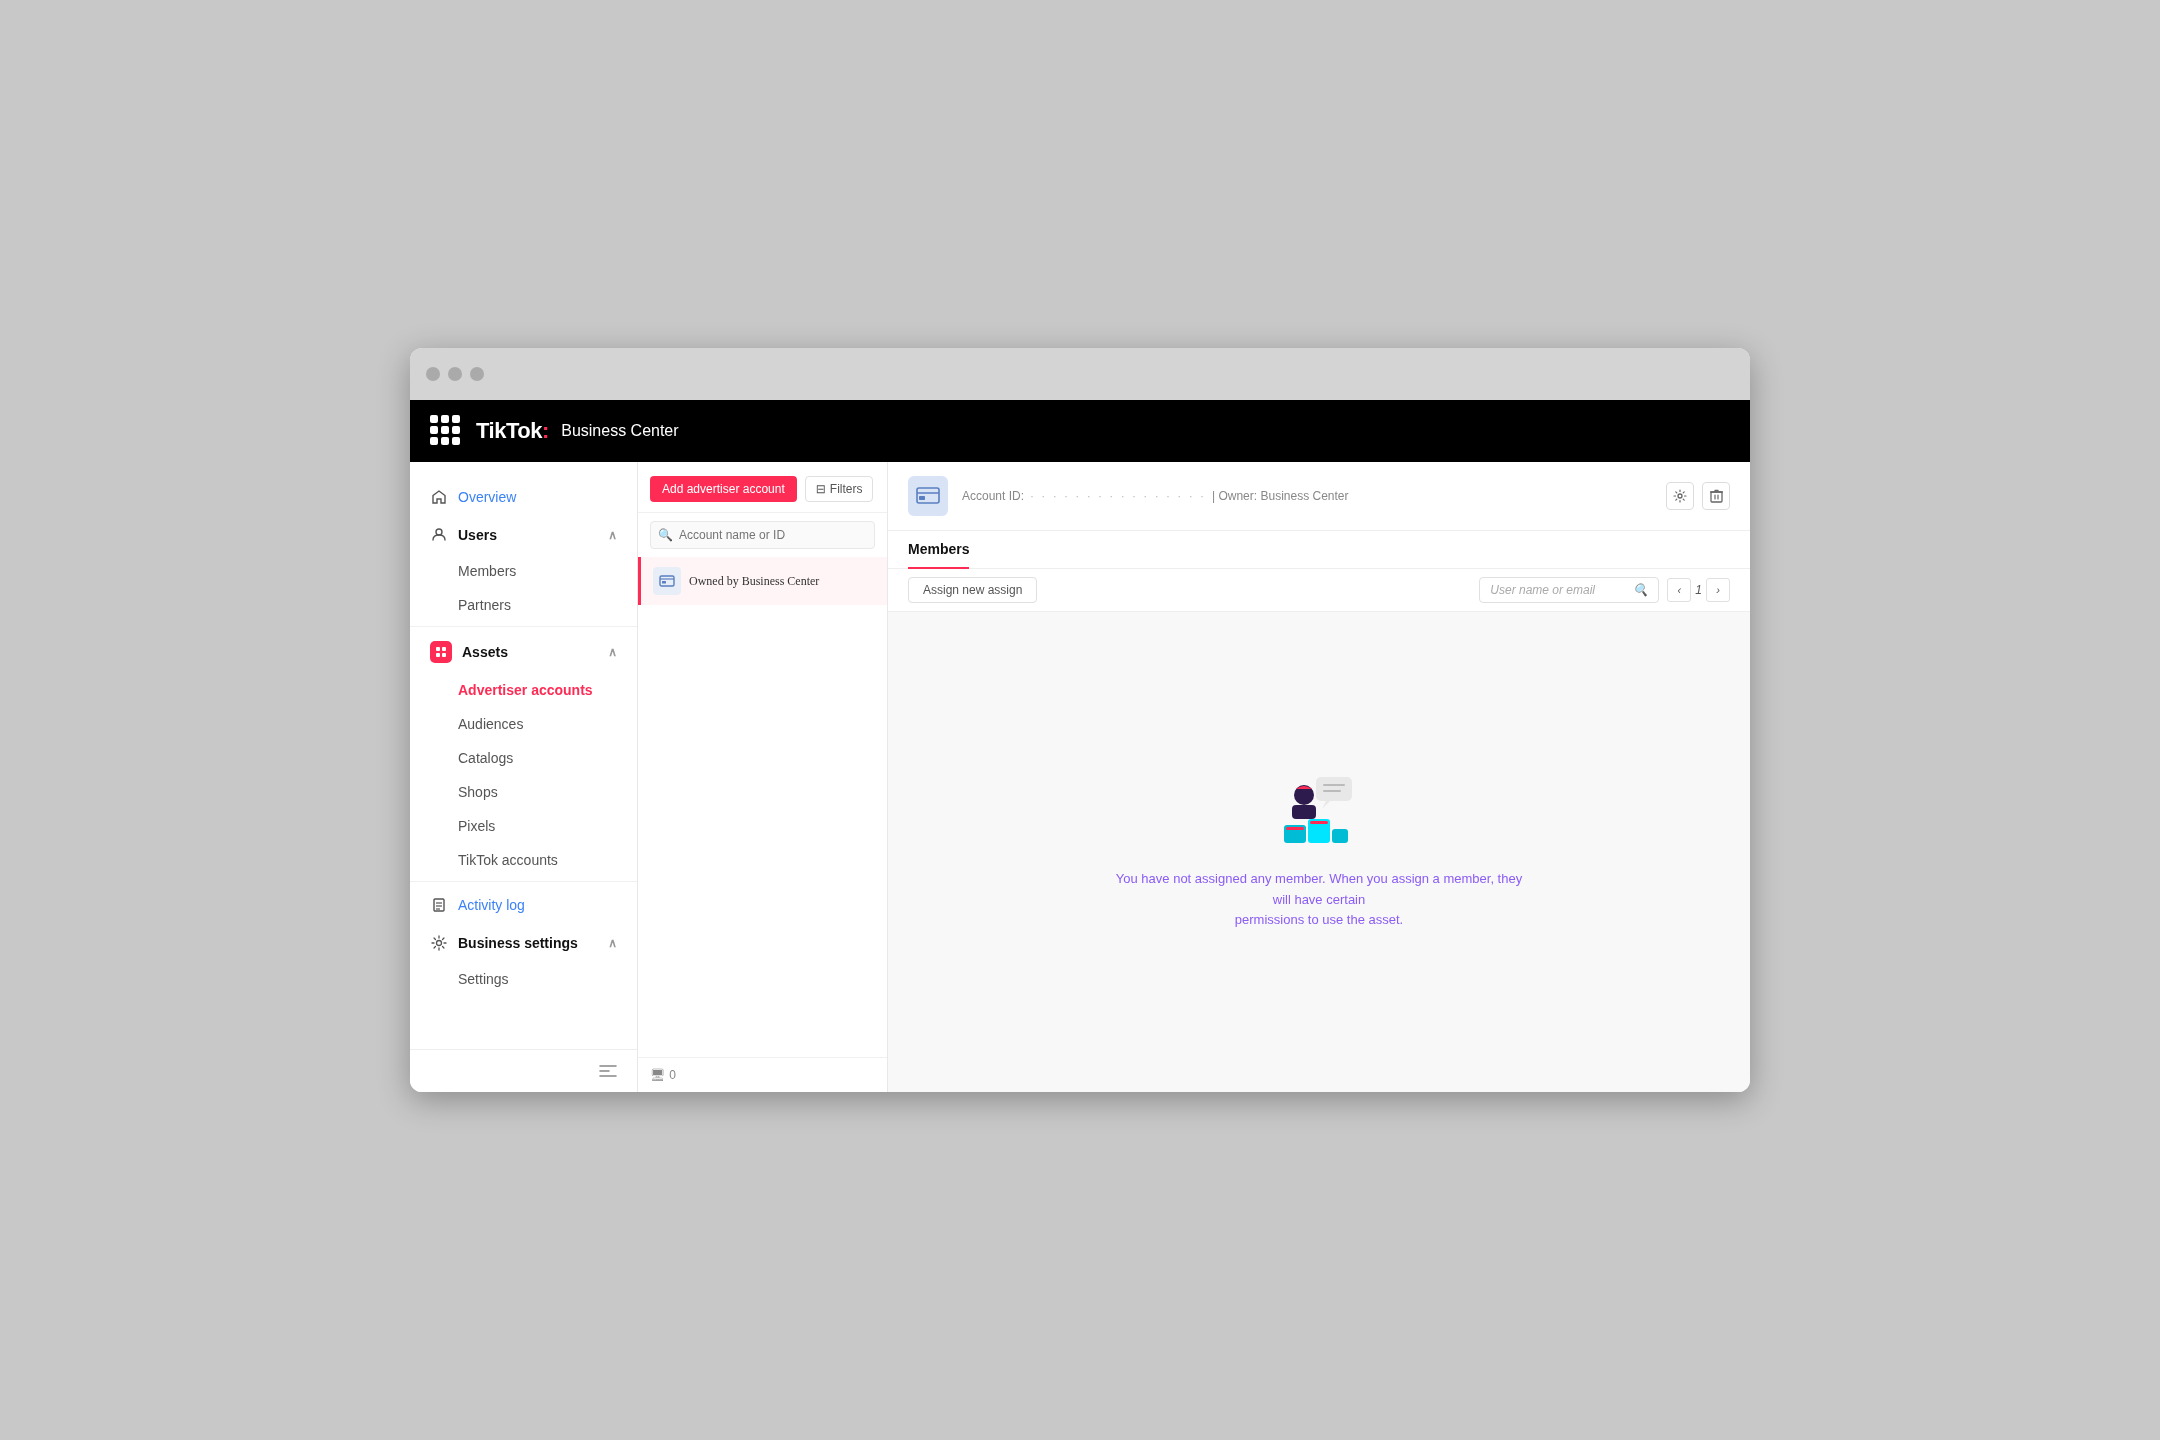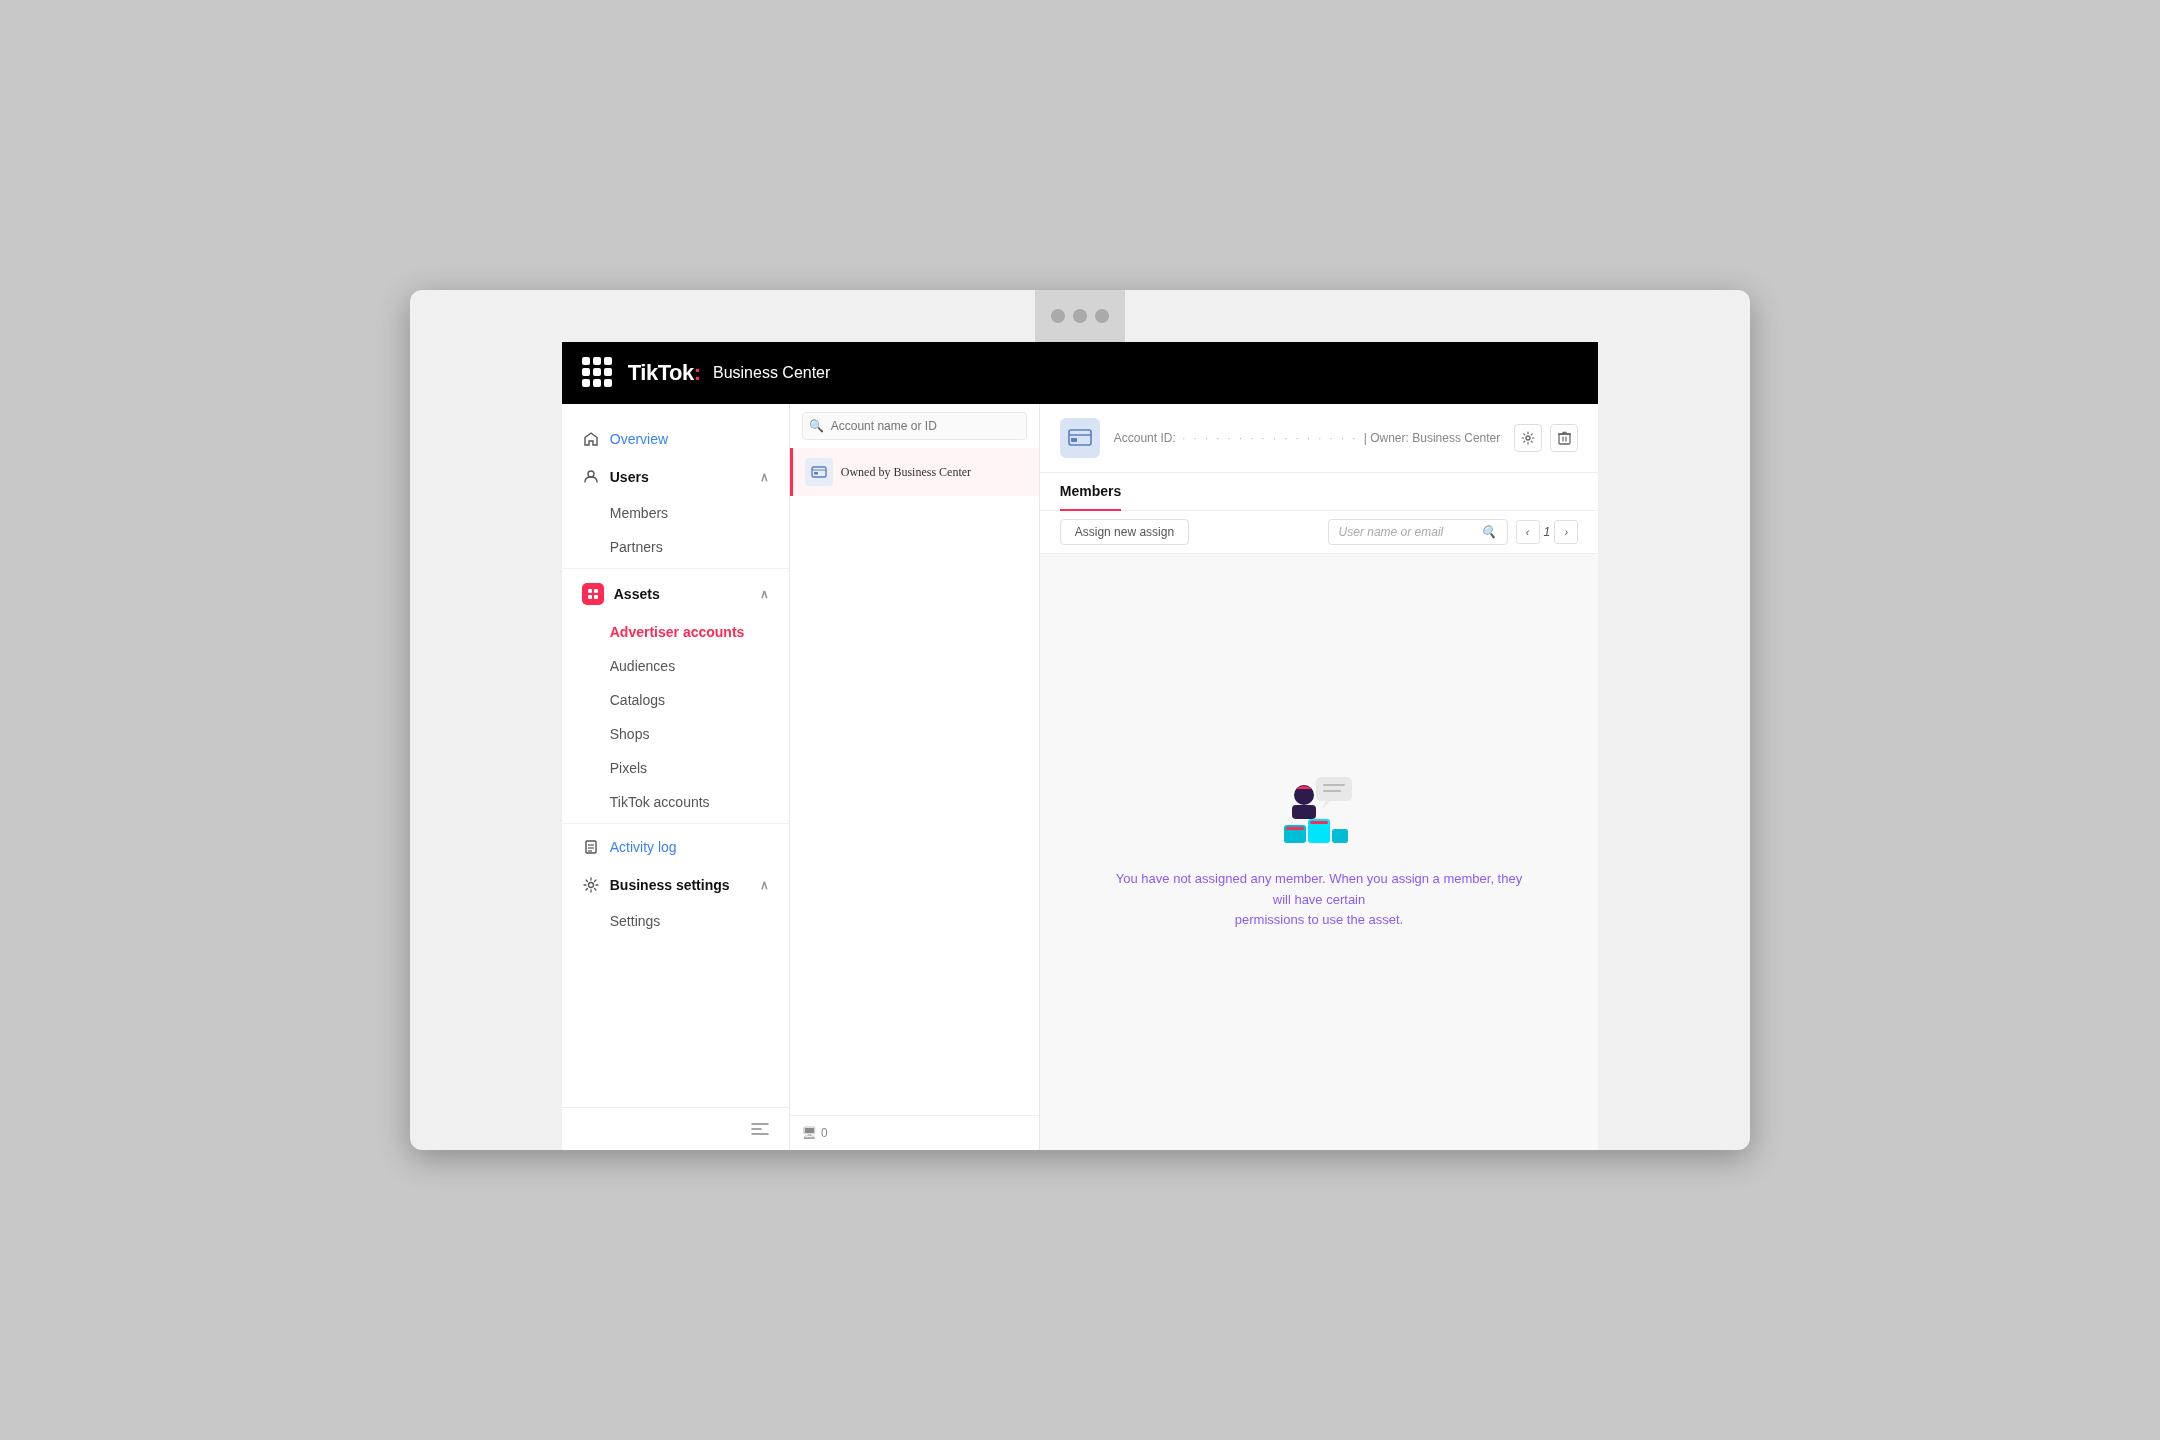--- a/index.html
+++ b/index.html
@@ -6,28 +6,27 @@
     body {
       background: #c8c8c8;
       display: flex;
       align-items: center;
       justify-content: center;
       min-height: 100vh;
       font-family: -apple-system, BlinkMacSystemFont, 'Segoe UI', sans-serif;
     }
     .browser-window {
       width: 1340px;
-      height: 860px;
+      height: 744px;
       background: #f0f0f0;
       border-radius: 12px;
       box-shadow: 0 8px 32px rgba(0,0,0,0.3);
       overflow: hidden;
       display: flex;
       flex-direction: column;
-      align-items: center;
     }
     .browser-chrome {
       background: #d4d4d4;
       height: 52px;
       display: flex;
       align-items: center;
       padding: 0 16px;
       gap: 8px;
       flex-shrink: 0;
     }
@@ -535,20 +534,27 @@
             <svg width="18" height="16" viewBox="0 0 18 16" fill="none">
               <line x1="1" y1="3" x2="17" y2="3" stroke="#888" stroke-width="1.5" stroke-linecap="round"></line>
               <line x1="1" y1="8" x2="10" y2="8" stroke="#888" stroke-width="1.5" stroke-linecap="round"></line>
               <line x1="1" y1="13" x2="17" y2="13" stroke="#888" stroke-width="1.5" stroke-linecap="round"></line>
             </svg>
           </div>
         </div>
       </div>
 
       <div class="middle-panel">
+        <div class="middle-header">
+          <button class="add-btn">Add advertiser account</button>
+          <button class="filter-btn">
+            <span>⊟</span>
+            <span>Filters</span>
+          </button>
+        </div>
 
         <div class="search-box">
           <span class="search-box-icon">🔍</span>
           <input type="text" placeholder="Account name or ID" style="">
         </div>
 
         <div class="account-list-item selected">
           <div class="account-icon-box">
             <svg width="16" height="14" viewBox="0 0 16 14" fill="none">
               <rect x="1" y="2" width="14" height="10" rx="1.5" stroke="#5a7fc0" stroke-width="1.4"></rect>

